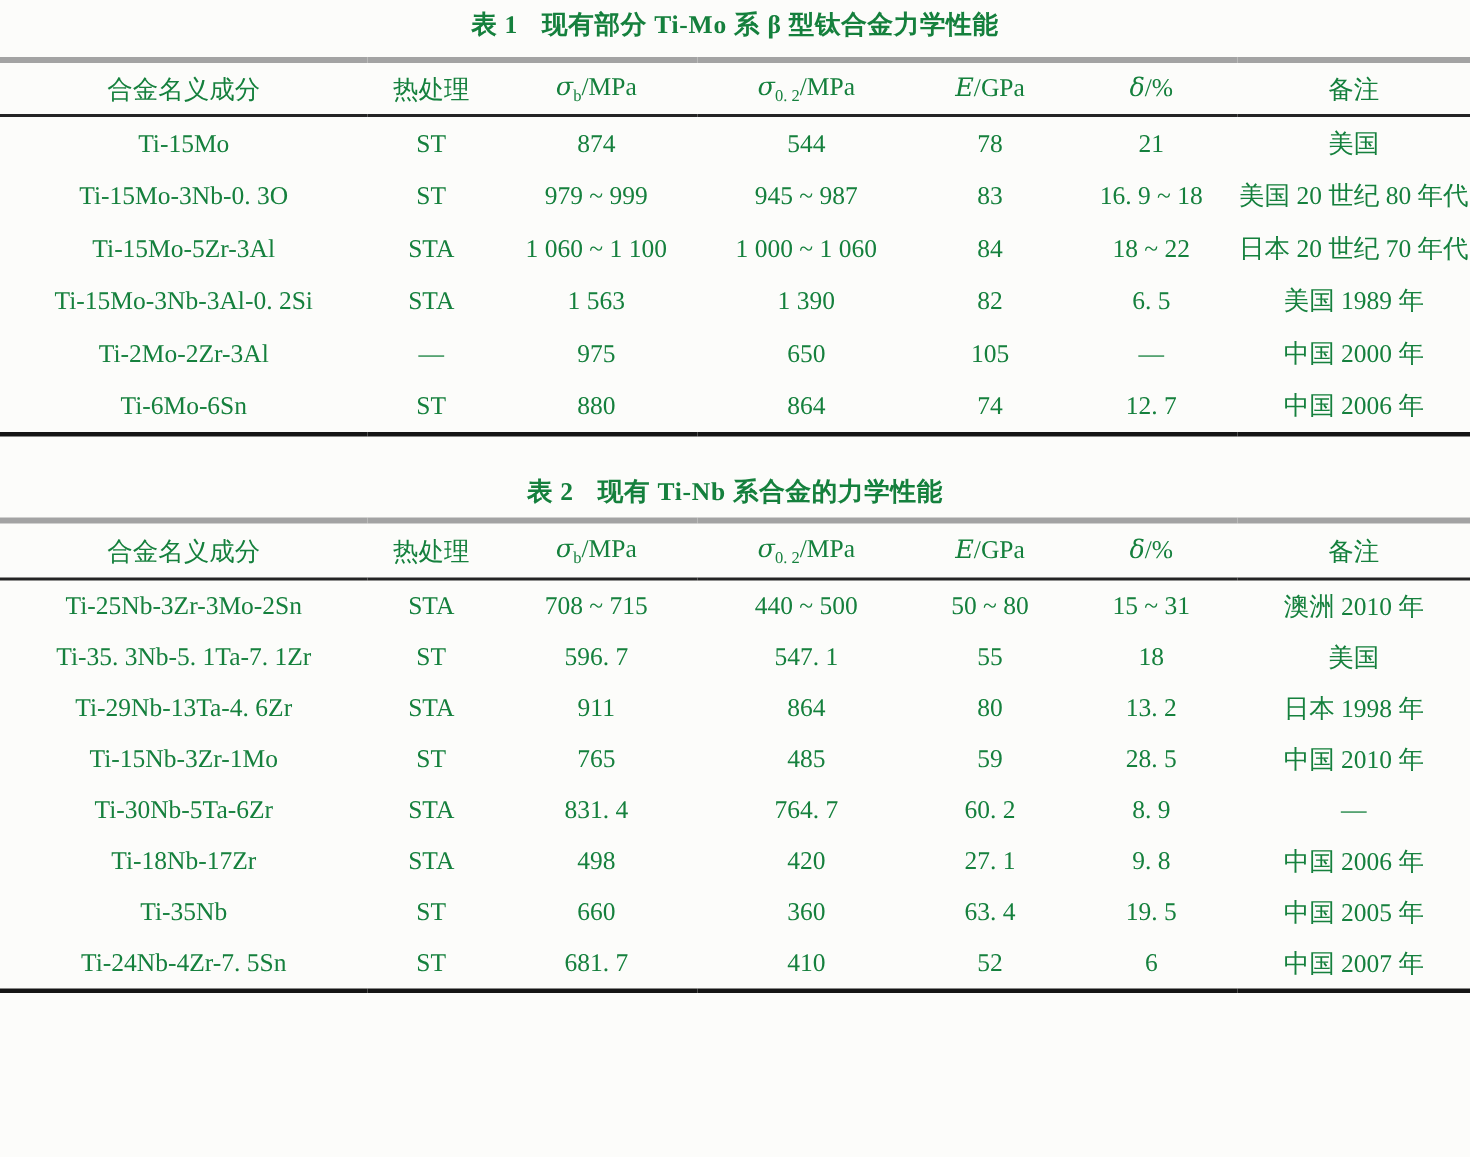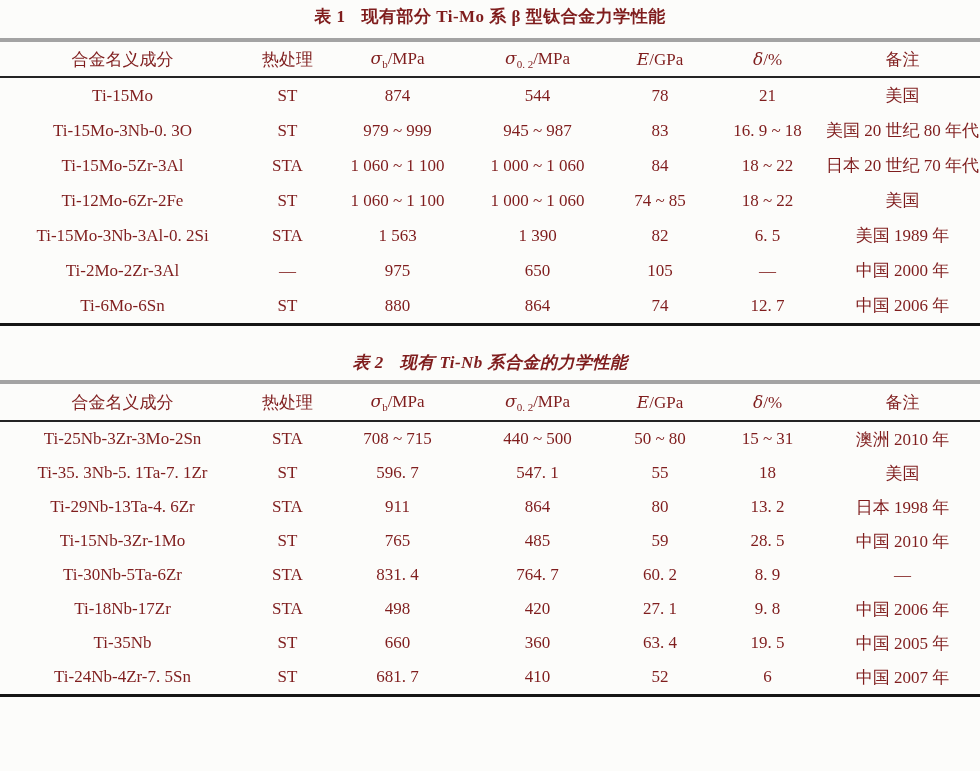--- a/index.html
+++ b/index.html
@@ -1,36 +1,36 @@
 <!DOCTYPE html>
 <html><head>
 <meta charset="utf-8">
 <style>
   html, body { margin: 0; padding: 0; }
   .page {
     width: 980px;
     height: 771px;
     box-sizing: border-box;
     background: #fcfcfa;
-    color: #7f1d1d;
+    color: #15803d;
     font-family: "Liberation Serif", "DejaVu Serif", serif;
     padding-top: 2px;
     overflow: hidden;
   }
   .caption {
     text-align: center;
     font-weight: bold;
     font-size: 17px;
     height: 30px;
     line-height: 30px;
     letter-spacing: 0.5px;
   }
   .caption .cap-label { margin-right: 16px; }
   .caption-1 { margin-bottom: 6px; }
-  .caption-2 { margin-top: 22px; margin-bottom: 2px; font-style: italic; }
+  .caption-2 { margin-top: 22px; margin-bottom: 2px; }
   table.data-table {
     width: 980px;
     border-collapse: collapse;
     table-layout: fixed;
     border-top: 4px solid #a3a3a3;
     border-bottom: 3px solid #151515;
   }
   table.data-table thead th {
     border-bottom: 2px solid #242424;
     font-weight: normal;
@@ -106,29 +106,20 @@
       <tr>
         <td class="c-alloy">Ti-15Mo-5Zr-3Al</td>
         <td>STA</td>
         <td>1 060 ~ 1 100</td>
         <td>1 000 ~ 1 060</td>
         <td>84</td>
         <td>18 ~ 22</td>
         <td>日本 20 世纪 70 年代</td>
       </tr>
       <tr>
-        <td class="c-alloy">Ti-12Mo-6Zr-2Fe</td>
-        <td>ST</td>
-        <td>1 060 ~ 1 100</td>
-        <td>1 000 ~ 1 060</td>
-        <td>74 ~ 85</td>
-        <td>18 ~ 22</td>
-        <td>美国</td>
-      </tr>
-      <tr>
         <td class="c-alloy">Ti-15Mo-3Nb-3Al-0. 2Si</td>
         <td>STA</td>
         <td>1 563</td>
         <td>1 390</td>
         <td>82</td>
         <td>6. 5</td>
         <td>美国 1989 年</td>
       </tr>
       <tr>
         <td class="c-alloy">Ti-2Mo-2Zr-3Al</td>

